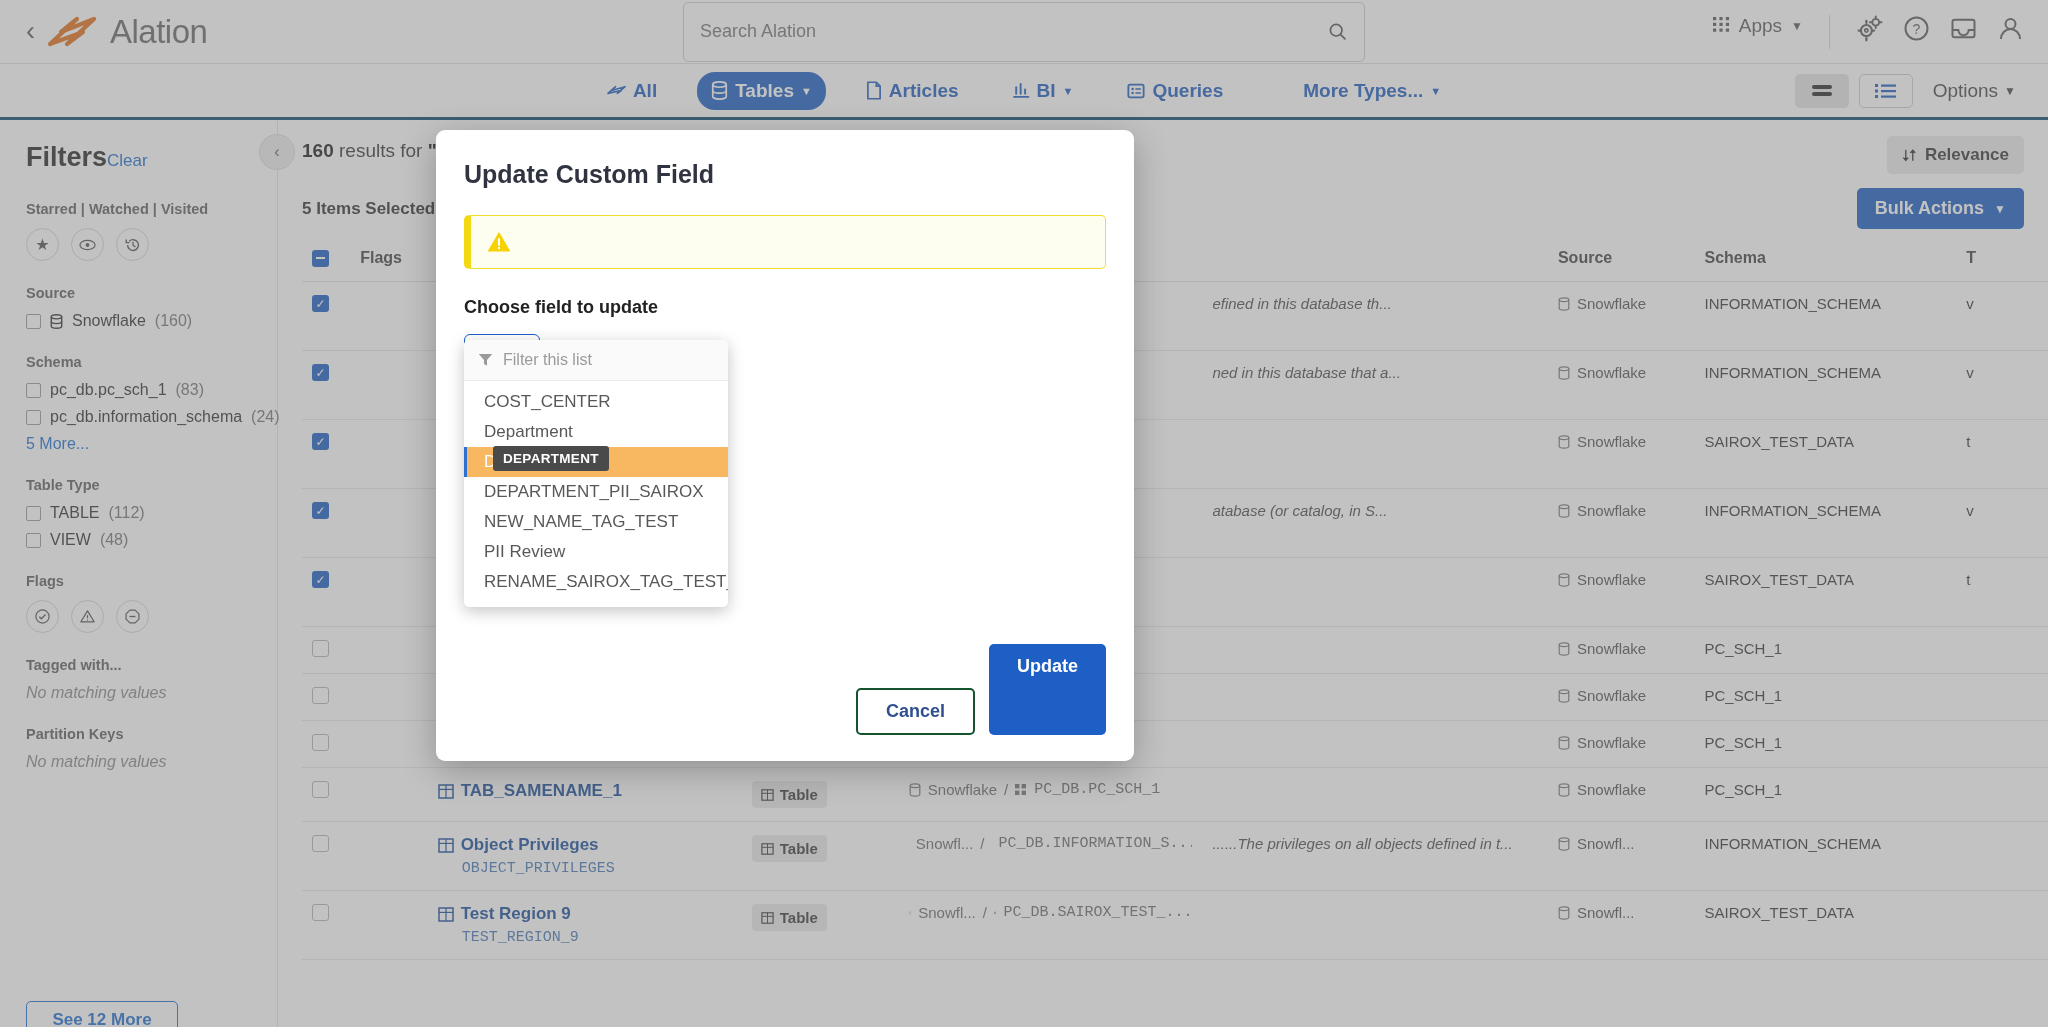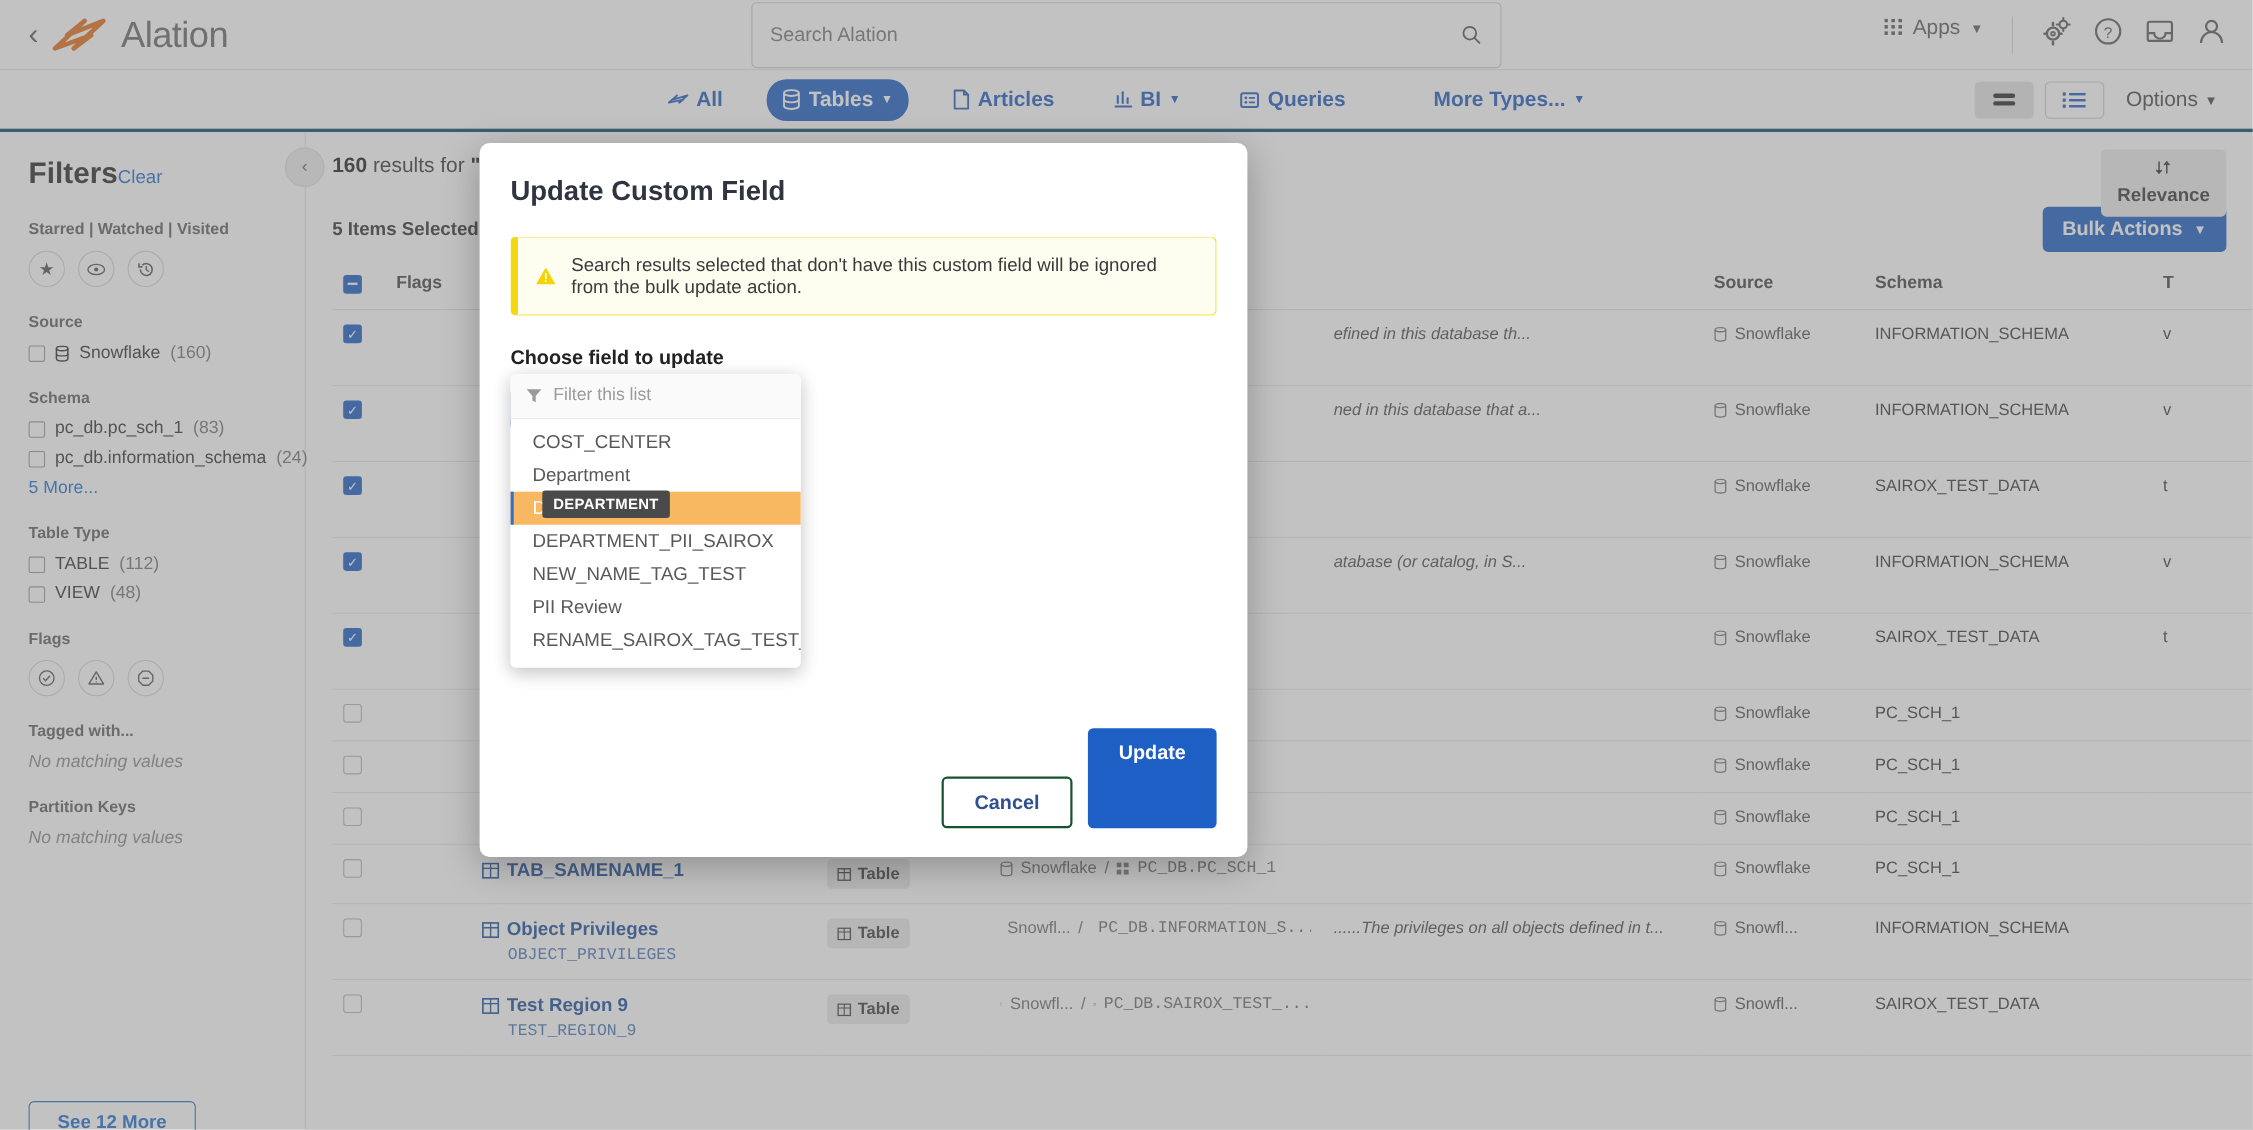--- a/index.html
+++ b/index.html
@@ -80,21 +80,21 @@
   .res-count { font-size: 19px; color: #3a3a3a; margin-bottom: 26px; }
   .res-count b { font-weight: bold; color: #222; }
   .res-actionbar { display: flex; align-items: center; margin-bottom: 20px; }
   .sel-count { font-size: 17px; font-weight: bold; color: #333; }
   .bulk-btn {
     margin-left: auto; background: #1d5fc4; color: #fff; font-size: 18px; font-weight: bold;
     border-radius: 5px; padding: 10px 18px; display: flex; align-items: center; gap: 10px; cursor: pointer;
   }
   .sort-btn {
     position: absolute; right: 24px; top: 16px; font-size: 17px; font-weight: bold; color: #3a3a3a;
-    background: #ececec; border-radius: 5px; padding: 9px 15px; display: flex; align-items: center; gap: 8px; cursor: pointer; flex-direction: column;
+    background: #ececec; border-radius: 5px; padding: 9px 15px; display: flex; align-items: center; gap: 8px; cursor: pointer;
   }
   table.rt { width: 1780px; border-collapse: collapse; table-layout: fixed; }
   table.rt th {
     font-size: 16px; font-weight: bold; color: #444; text-align: left; padding: 0 10px 14px 10px;
     border-bottom: 1px solid #e0e0e0; white-space: nowrap;
   }
   table.rt td { padding: 13px 10px; border-bottom: 1px solid #e8e8e8; vertical-align: top; font-size: 16px; }
   .col-cb { width: 46px; } .col-flags { width: 74px; } .col-res { width: 300px; }
   .col-type { width: 150px; } .col-loc { width: 290px; } .col-desc { width: 330px; }
   .col-src { width: 140px; } .col-sch { width: 250px; } .col-tt { width: 120px; }
@@ -959,21 +959,20 @@
 
   <div class="modal">
     <div class="modal-title">Update Custom Field</div>
 
     <div class="warn">
       <svg width="24" height="22" viewBox="0 0 24 22">
         <path d="M12 2 L22.5 20 H1.5 Z" fill="#f5d200" stroke="#f5d200" stroke-width="1.2" stroke-linejoin="round"></path>
         <line x1="12" y1="8" x2="12" y2="14" stroke="#fff" stroke-width="2" stroke-linecap="round"></line>
         <circle cx="12" cy="17" r="1.2" fill="#fff"></circle>
       </svg>
-      <span class="warn-text">Search results selected that don't have this custom field will be ignored from the bulk update action.</span>
     </div>
 
     <div class="choose-label">Choose field to update</div>
 
     <div class="select-btn">
       <span>Select</span>
       <span style="font-size:11px;">▼</span>
     </div>
 
     <div class="spacer-dd"></div>

